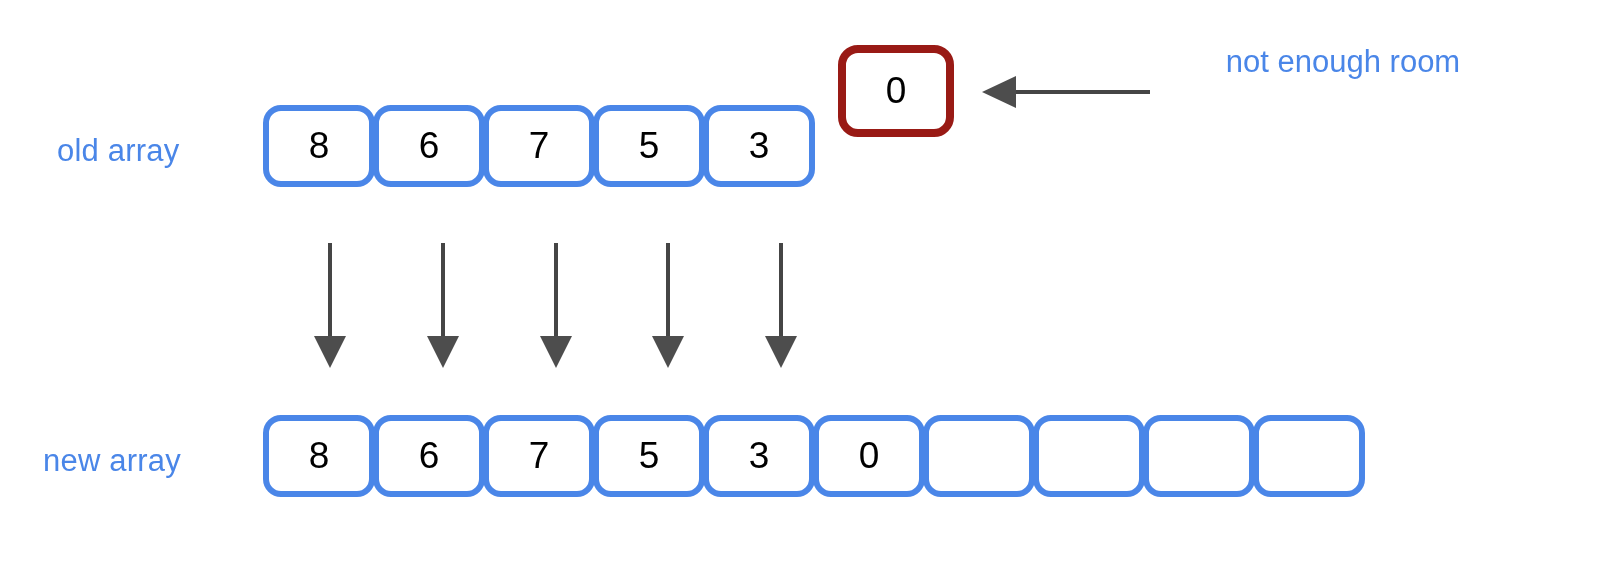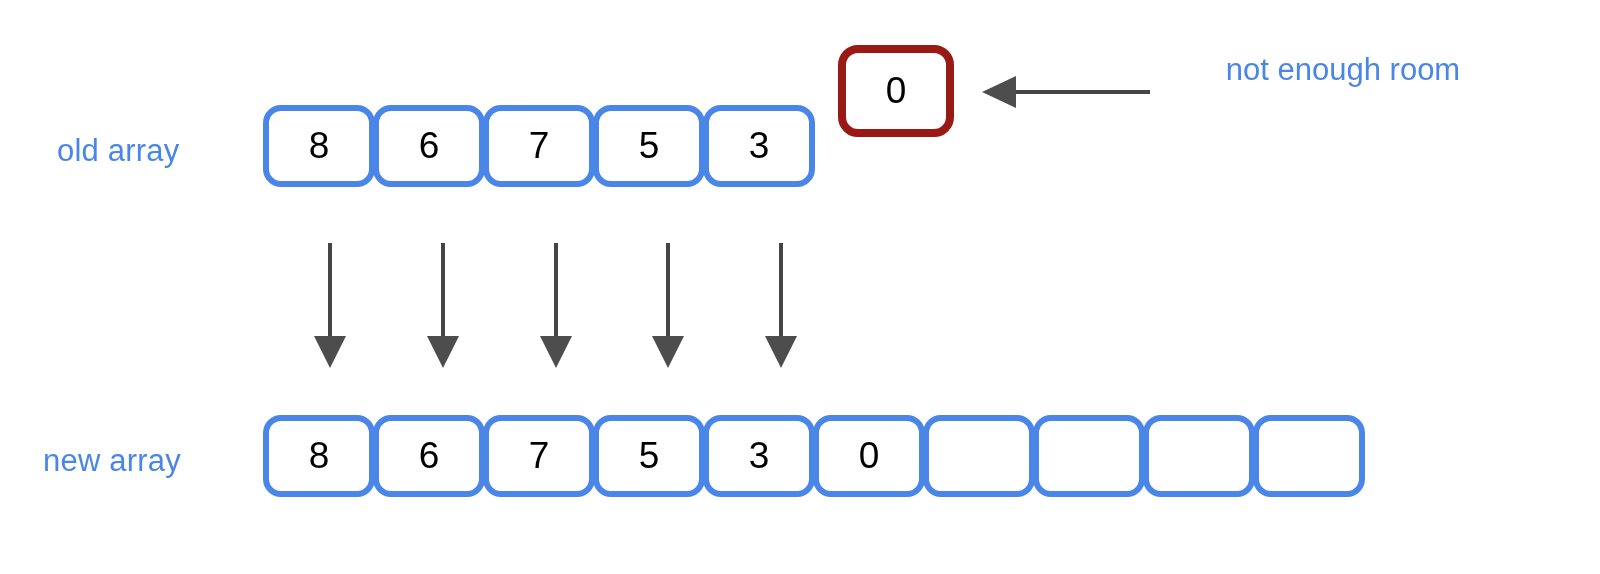--- a/index.html
+++ b/index.html
@@ -74,21 +74,21 @@
     justify-content: center;
     font-size: 37px;
     color: #000000;
     z-index: 5;
   }
 
   
   #annotation-text {
     position: absolute;
     left: 1198px;
-    top: 48px;
+    top: 40px;
     width: 290px;
     color: #4a86e8;
     font-size: 31px;
     line-height: 1.42;
     text-align: center;
     font-family: "Liberation Sans", sans-serif;
   }
   #annotation-text div { white-space: nowrap; }
 
   

